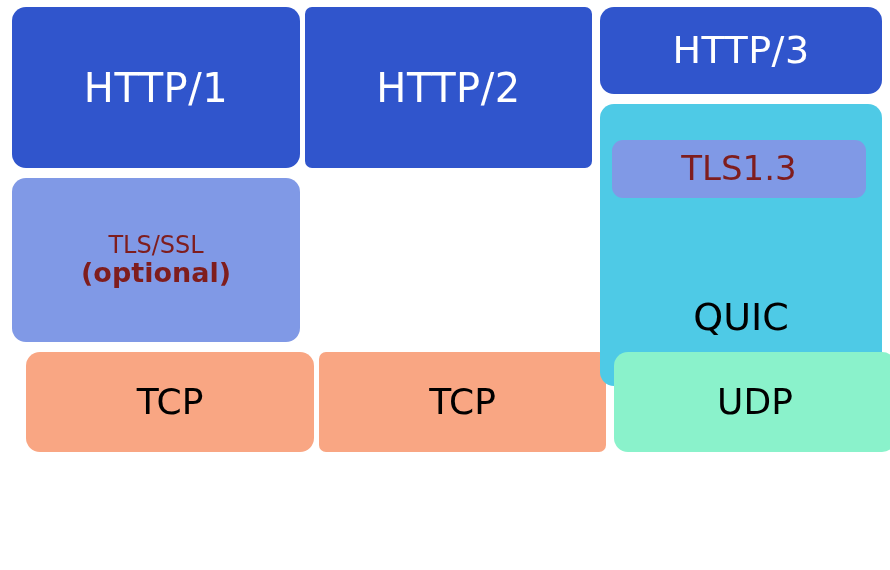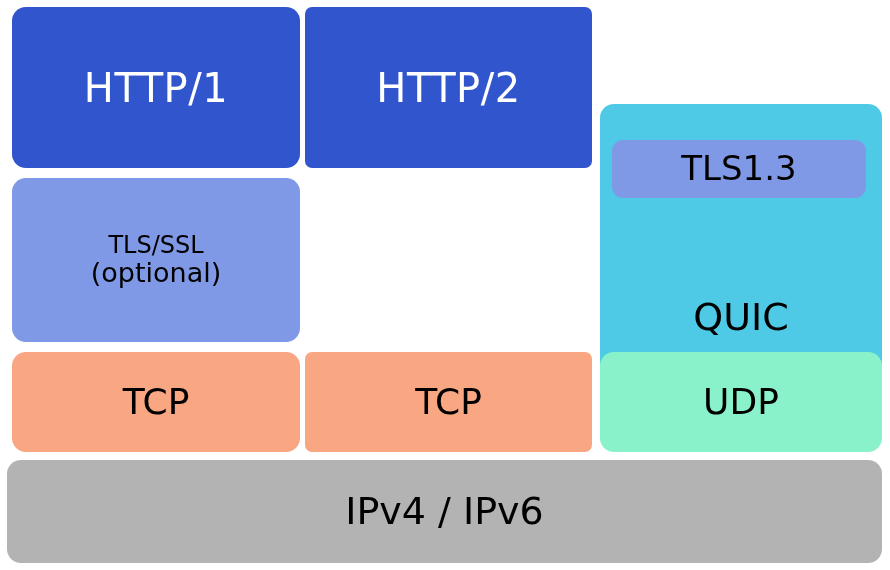--- a/index.html
+++ b/index.html
@@ -28,48 +28,48 @@
     justify-content: center;
     text-align: center;
     line-height: 1.05;
   }
   .label {
     display: block;
     white-space: nowrap;
   }
   
   .c-blue       { background: #3055cc; color: #ffffff; }
-  .c-periwinkle { background: #8099e6; color: #000000; }
+  .c-periwinkle { background: #8099e6; color: #7f1d1d; }
   .c-cyan       { background: #4ecae6; color: #000000; }
   .c-salmon     { background: #f9a683; color: #000000; }
   .c-mint       { background: #8af2cb; color: #000000; }
   .c-gray       { background: #b3b3b3; color: #000000; }
 
   
   .t-proto   { font-size: 40px; font-weight: 400; letter-spacing: .5px; }
   .t-proto3  { font-size: 38px; font-weight: 400; letter-spacing: .5px; }
   .t-sec     { font-size: 24px; font-weight: 400; }
-  .t-secsub  { font-size: 27px; font-weight: 400; margin-top: 1px; }
+  .t-secsub  { font-size: 27px; font-weight: 700; margin-top: 1px; }
   .t-tls13   { font-size: 34px; font-weight: 400; }
   .t-quic    { font-size: 38px; font-weight: 400; }
   .t-trans   { font-size: 36px; font-weight: 400; }
   .t-net     { font-size: 38px; font-weight: 400; }
 
   
   .col1 { left: 12px;   width: 288px; }
   .col2 { left: 305px; width: 287px; border-radius: 7px; }
   .col3 { left: 600px; width: 282px; }
   .fullrow { left: 7px; width: 875px; }
 
   
   .row-proto     { top: 7px;   height: 161px; }
   .row-proto-h3  { top: 7px;   height: 87px;  }
   .row-sec       { top: 178px; height: 164px; }
   .row-quic      { top: 104px; height: 282px; justify-content: flex-end; padding-bottom: 48px; }
-  .row-trans     { top: 352px; height: 100px; }
+  .row-trans     { top: 352px; height: 100px; margin-left: 14px; }
   .row-net       { top: 460px; height: 103px; }
 
   
   .chip-tls13 {
     position: absolute;
     left: 612px;
     top: 140px;
     width: 254px;
     height: 58px;
     border-radius: 11px;
@@ -95,30 +95,30 @@
 
   <div class="box col2 row-proto c-blue">
     <span class="label t-proto">HTTP/2</span>
   </div>
 
 
   <div class="box col2 row-trans c-salmon">
     <span class="label t-trans">TCP</span>
   </div>
 
+  <div class="box col3 row-proto-h3 c-blue">
+    <span class="label t-proto3">HTTP/3</span>
+  </div>
 
   <div class="box col3 row-quic c-cyan">
     <span class="label t-quic">QUIC</span>
   </div>
 
   <div class="box chip-tls13 c-periwinkle">
     <span class="label t-tls13">TLS1.3</span>
   </div>
 
   <div class="box col3 row-trans c-mint">
     <span class="label t-trans">UDP</span>
   </div>
 
-  <div class="box fullrow row-net c-gray">
-    <span class="label t-net">IPv4 / IPv6</span>
-  </div>
 
 </div>
 
 </body></html>

